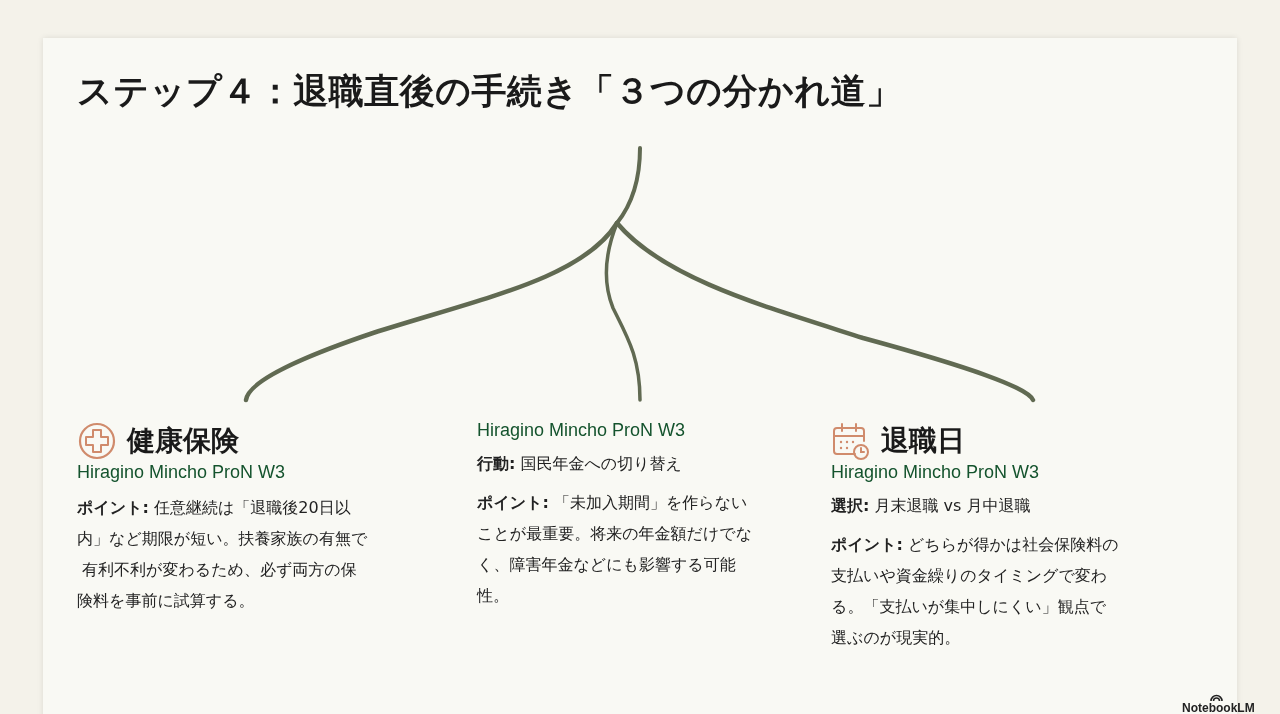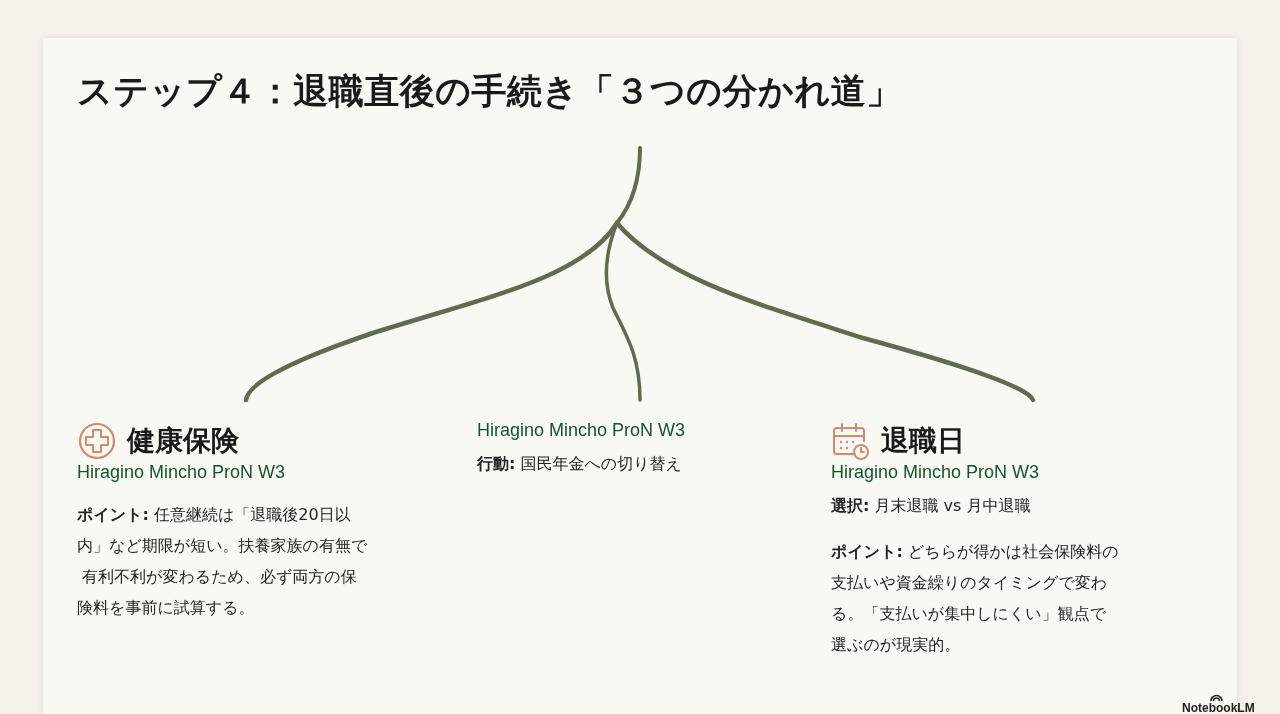--- a/index.html
+++ b/index.html
@@ -20,21 +20,21 @@
     white-space: nowrap;
   }
   .tree { position: absolute; left: 0; top: 0; }
   .col { position: absolute; top: 382px; width: 350px; }
   .col-head { display: flex; align-items: center; height: 42px; }
   .col-icon { width: 40px; height: 40px; margin-right: 10px; }
   .col-title { font-size: 28px; font-weight: bold; color: #1a1a1a; }
   .col-font { font-size: 18px; color: #14532d; font-family: "Liberation Sans", sans-serif; }
   .line { margin-top: 8px; font-size: 16px; color: #222; line-height: 29px; }
   .line .k { font-weight: bold; }
-  .point { margin-top: 16px; font-size: 16px; color: #222; line-height: 31px; white-space: pre-wrap; }
+  .point { margin-top: 9px; font-size: 16px; color: #222; line-height: 31px; white-space: pre-wrap; }
   .point .k { font-weight: bold; }
   .brand {
     position: absolute; left: 1182px; top: 691px; display: flex; align-items: center;
     font-size: 12px; font-weight: bold; color: #222; font-family: "Liberation Sans", sans-serif; flex-direction: column;
   }
   .brand svg { margin-right: 4px; }
 </style>
 </head>
 <body>
 
@@ -61,20 +61,24 @@
     <div class="col-font">Hiragino Mincho ProN W3</div>
     <div class="point"><span class="k">ポイント:</span><span> 任意継続は「退職後20日以
 内」など期限が短い。扶養家族の有無で
  有利不利が変わるため、必ず両方の保
 険料を事前に試算する。</span></div>
   </div>
 
   <div class="col" style="left:434px;">
     <div class="col-font">Hiragino Mincho ProN W3</div>
     <div class="line"><span class="k">行動:</span><span> 国民年金への切り替え</span></div>
+    <div class="point"><span class="k">ポイント:</span><span> 「未加入期間」を作らない
+ことが最重要。将来の年金額だけでな
+く、障害年金などにも影響する可能
+性。</span></div>
   </div>
 
   <div class="col" style="left:788px;">
     <div class="col-head">
       <svg class="col-icon" viewBox="0 0 40 40">
         <g fill="none" stroke="#d08b6c" stroke-width="2" stroke-linecap="round">
           <path d="M24 33 H6 a3 3 0 0 1 -3 -3 V10 a3 3 0 0 1 3 -3 H30 a3 3 0 0 1 3 3 V20"></path>
           <path d="M3 15 H33 M11 3 v7 M25 3 v7"></path>
           <circle cx="30" cy="31" r="7"></circle>
           <path d="M30 27 v4 h3"></path>

